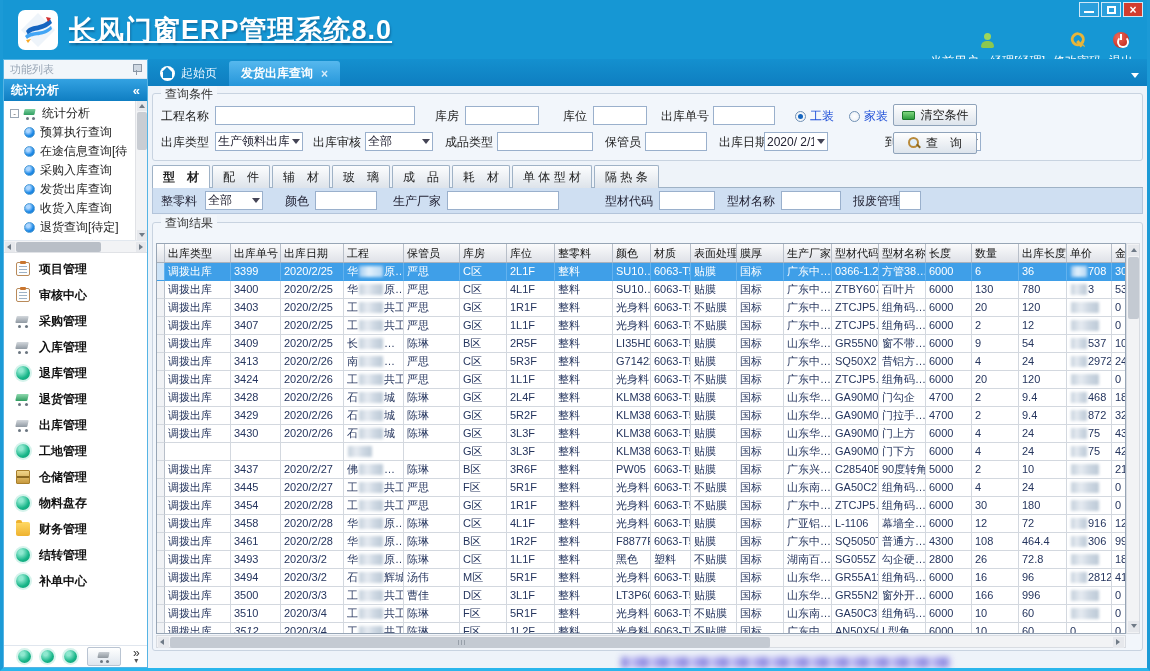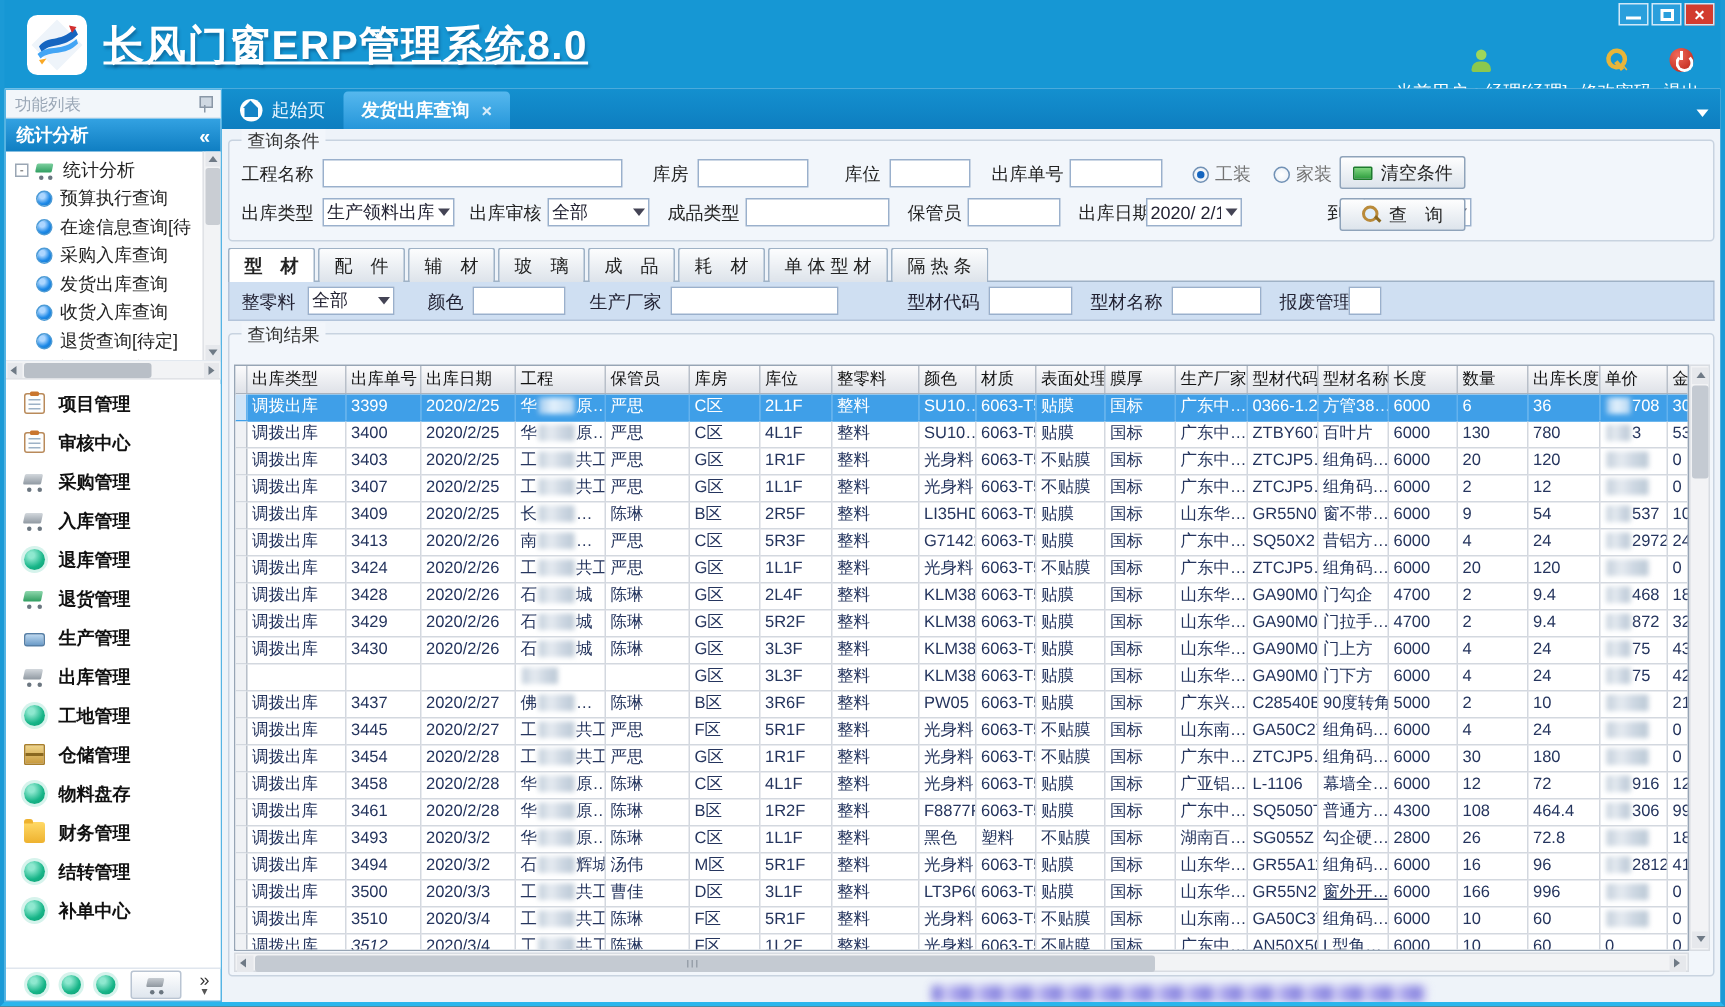--- a/index.html
+++ b/index.html
@@ -101,21 +101,21 @@
   .groupbox{position:absolute;left:4px;right:4px;border:1px solid #c8d3e0;border-radius:3px;background:#f2f6fb;}
   .groupbox .gb-label{position:absolute;top:-8px;left:8px;background:#f2f6fb;padding:0 4px;font-size:12px;color:#333;}
   .querybox{top:34px;height:68px;}
   .qrow{position:absolute;left:0;right:0;height:20px;}
   .qrow .lbl{position:absolute;font-size:12px;color:#222;line-height:20px;white-space:nowrap;}
   .tbox{position:absolute;height:19px;border:1px solid #9ab0cc;background:#fff;font-size:12px;padding:0 3px;line-height:17px;color:#223;}
   .selbox{position:absolute;height:19px;border:1px solid #9ab0cc;background:#fff;font-size:12px;display:flex;align-items:center;cursor:pointer;color:#223;}
   .selbox .sv{flex:1;padding:0 2px;white-space:nowrap;overflow:hidden;}
   .selbox .da{flex:0 0 13px;display:flex;align-items:center;justify-content:center;}
   .selbox .da i{border-left:4px solid transparent;border-right:4px solid transparent;border-top:5px solid #445;}
-  .radio{position:absolute;display:flex;align-items:center;gap:4px;font-size:12px;color:#737373;cursor:pointer;line-height:20px;}
+  .radio{position:absolute;display:flex;align-items:center;gap:4px;font-size:12px;color:#1d4ed8;cursor:pointer;line-height:20px;}
   .radio .rb{width:11px;height:11px;border-radius:50%;border:1px solid #7191b5;background:radial-gradient(#fff,#e8eef5);position:relative;}
   .radio.on .rb::before{content:'';position:absolute;left:2px;top:2px;width:5px;height:5px;border-radius:50%;background:#1465c0;}
   .btn{position:absolute;height:22px;border:1px solid #8fa3ba;border-radius:2px;background:linear-gradient(#fefefe,#dde4ec);
     font-size:12px;color:#222;display:flex;align-items:center;justify-content:center;gap:6px;cursor:pointer;}
   .clear-ico{width:13px;height:9px;background:linear-gradient(#7fd67f,#2f9e3f);border:1px solid #1d7a2d;border-radius:1px;}
   .mag-ico{width:12px;height:12px;position:relative;}
   .mag-ico::before{content:'';position:absolute;left:0;top:0;width:7px;height:7px;border:2px solid #b98a3a;border-radius:50%;background:#dfeefc;}
   .mag-ico::after{content:'';position:absolute;left:8px;top:8px;width:5px;height:2px;background:#8a6820;transform:rotate(45deg);}
 
   .tabstrip{position:absolute;left:4px;top:106px;right:4px;height:23px;display:flex;border-bottom:1px solid #9fb2c6;}
@@ -274,24 +274,20 @@
           <span class="gico cart2"></span>
           <span>入库管理</span>
         </div>
         <div class="group-item">
           <span class="gico circle"></span>
           <span>退库管理</span>
         </div>
         <div class="group-item">
           <span class="gico cart2 ret"></span>
           <span>退货管理</span>
-        </div>
-        <div class="group-item">
-          <span class="gico machine"></span>
-          <span>生产管理</span>
         </div>
         <div class="group-item">
           <span class="gico cart2"></span>
           <span>出库管理</span>
         </div>
         <div class="group-item">
           <span class="gico circle"></span>
           <span>工地管理</span>
         </div>
         <div class="group-item">
@@ -884,21 +880,21 @@
               <div class="tcell" style="width: 56px;">曹佳</div>
               <div class="tcell" style="width: 47px;">D区</div>
               <div class="tcell" style="width: 48px;">3L1F</div>
               <div class="tcell" style="width: 58px;">整料</div>
               <div class="tcell" style="width: 38px;">LT3P60</div>
               <div class="tcell" style="width: 40px;">6063-T5</div>
               <div class="tcell" style="width: 46px;">贴膜</div>
               <div class="tcell" style="width: 47px;">国标</div>
               <div class="tcell" style="width: 48px;">山东华…</div>
               <div class="tcell" style="width: 47px;">GR55N26</div>
-              <div class="tcell" style="width: 47px; text-decoration: underline;">窗外开…</div>
+              <div class="tcell" style="width: 47px;">窗外开…</div>
               <div class="tcell" style="width: 46px;">6000</div>
               <div class="tcell" style="width: 47px;">166</div>
               <div class="tcell" style="width: 48px;">996</div>
               <div class="tcell" style="width: 45px;"><span class="blr" style="width: 28px;"></span></div>
               <div class="tcell" style="width: 20px;">0</div>
             </div>
             <div class="trow">
               <div class="tcell ind" style="width: 8px;"></div>
               <div class="tcell" style="width: 66px;">调拨出库</div>
               <div class="tcell" style="width: 50px;">3510</div>

